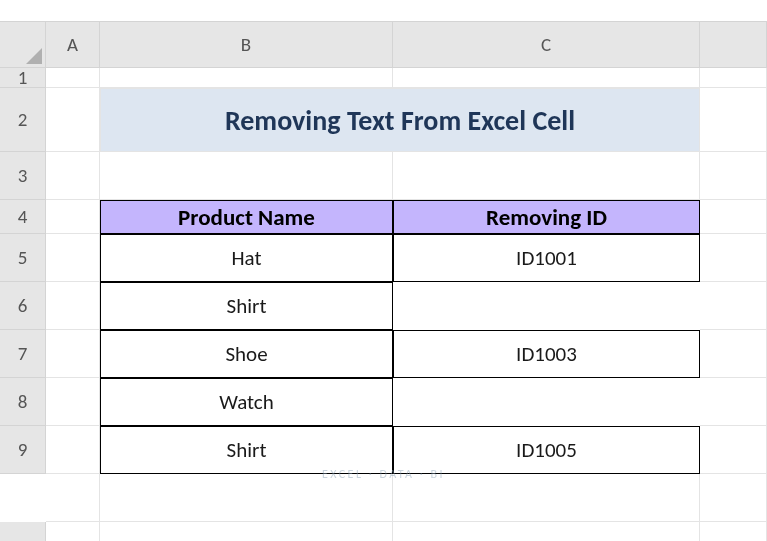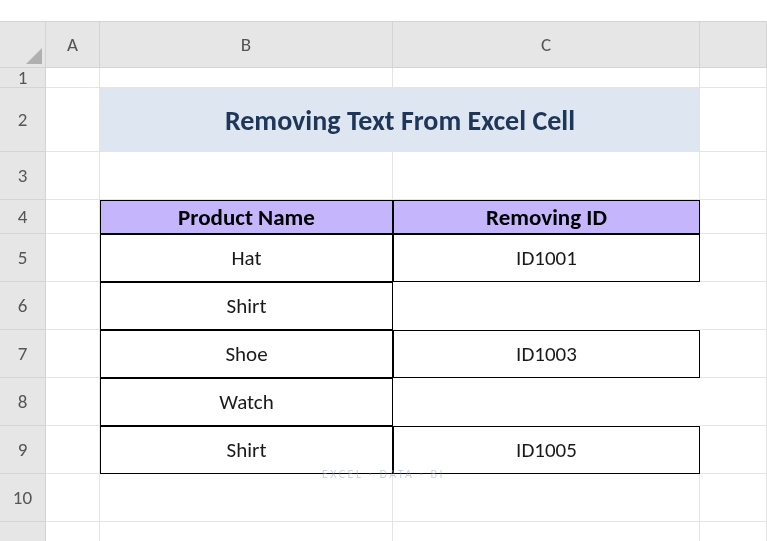--- a/index.html
+++ b/index.html
@@ -171,21 +171,20 @@
 
   <div class="rowhead" style="grid-row:3">1</div>
   <div class="rowhead" style="grid-row:4">2</div>
   <div class="rowhead" style="grid-row:5">3</div>
   <div class="rowhead" style="grid-row:6">4</div>
   <div class="rowhead" style="grid-row:7">5</div>
   <div class="rowhead" style="grid-row:8">6</div>
   <div class="rowhead" style="grid-row:9">7</div>
   <div class="rowhead" style="grid-row:10">8</div>
   <div class="rowhead" style="grid-row:11">9</div>
-  <div class="rowhead" style="grid-row:12">10</div>
   <div class="rowhead" style="grid-row:13"></div>
 
   <div class="cell cA" style="grid-row:3"></div>
   <div class="cell cA" style="grid-row:4"></div>
   <div class="cell cA" style="grid-row:5"></div>
   <div class="cell cA" style="grid-row:6"></div>
   <div class="cell cA" style="grid-row:7"></div>
   <div class="cell cA" style="grid-row:8"></div>
   <div class="cell cA" style="grid-row:9"></div>
   <div class="cell cA" style="grid-row:10"></div>

